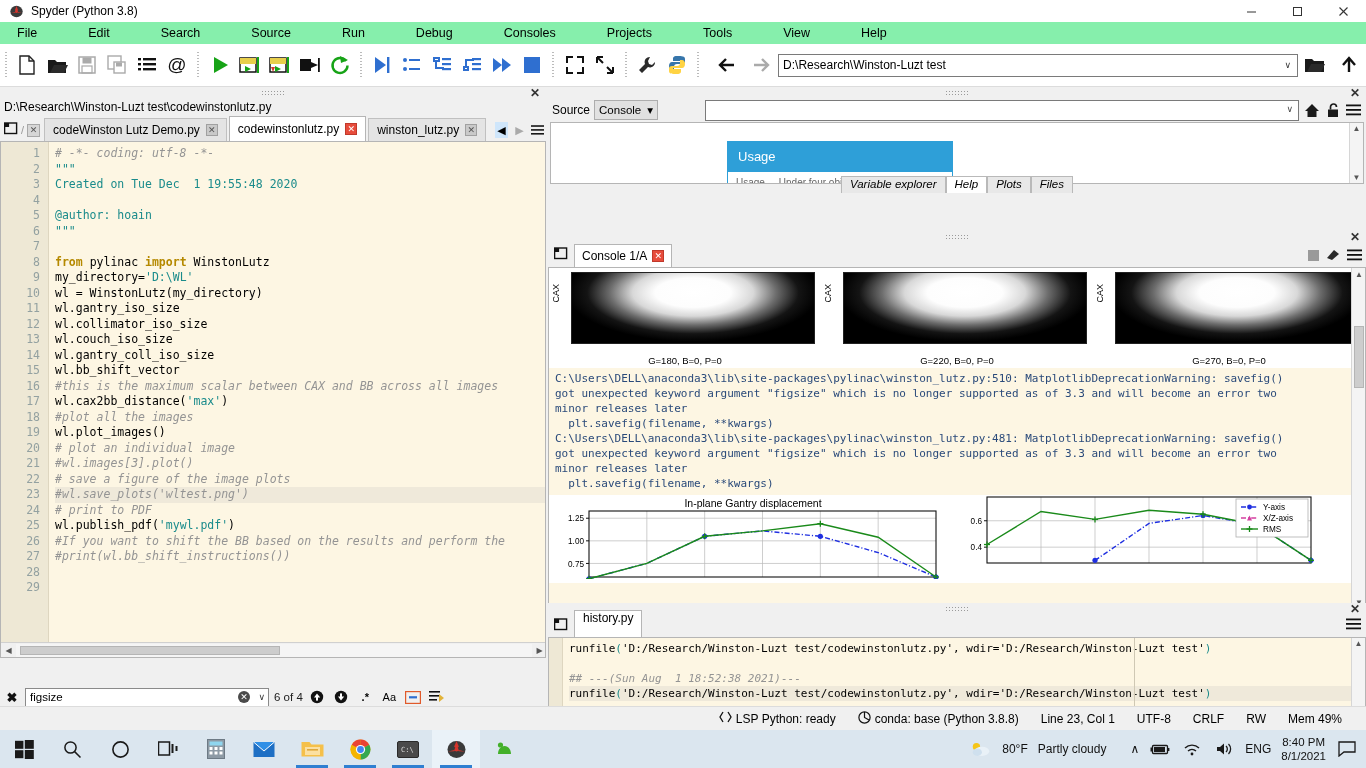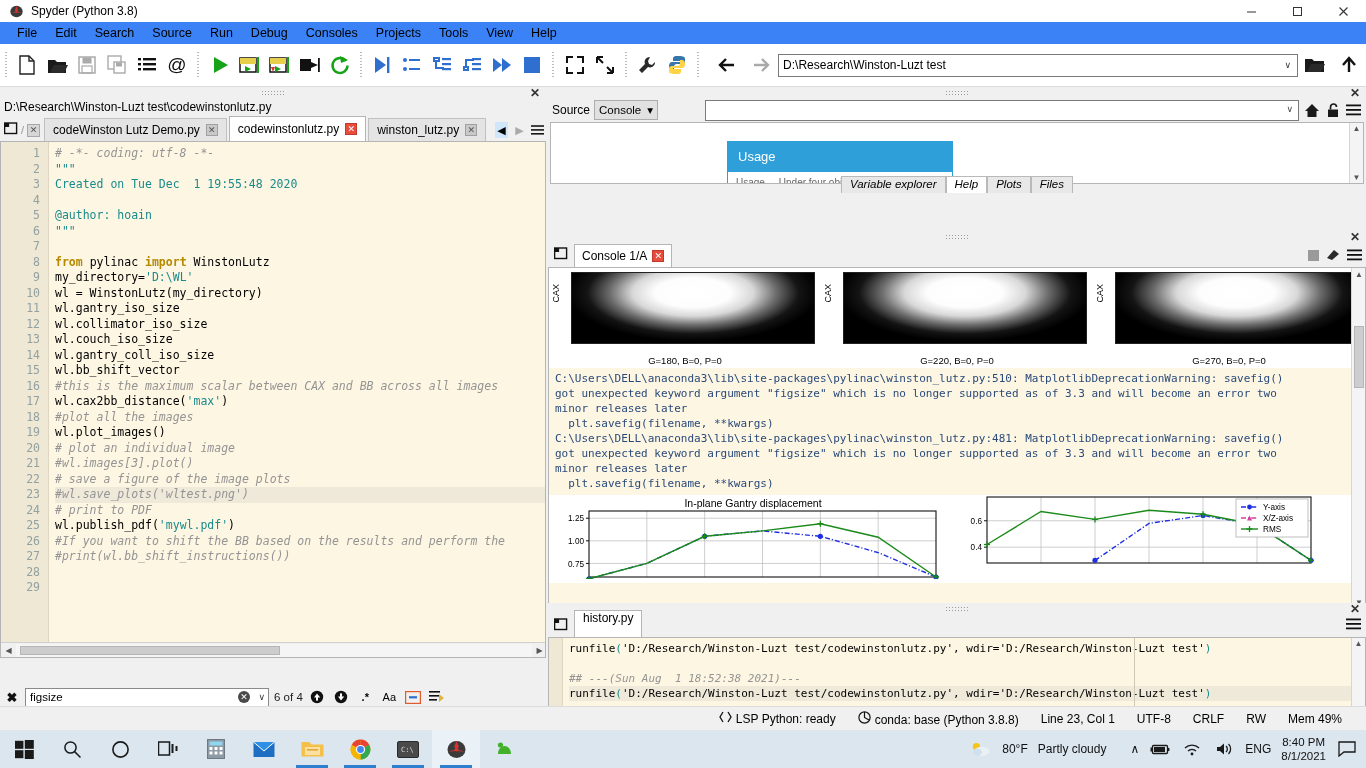--- a/index.html
+++ b/index.html
@@ -19,21 +19,21 @@
   }
   .titlebar .tb-icon { margin-left:8px; width:16px; height:16px; display:flex; align-items:center; justify-content:center; }
   .titlebar .tb-title { margin-left:7px; font-size:12px; color:#000; }
   .winbtns { position:absolute; right:0; top:0; height:22px; display:flex; }
   .winbtn { width:46px; height:22px; display:flex; align-items:center; justify-content:center; font-size:13px; color:#333; }
   .winbtn.close { }
 
   
   .menubar {
     position:absolute; top:22px; left:0; width:1366px; height:22px;
-    background:#3b82f6; display:flex; align-items:center; padding-left:8px;
+    background:#86efac; display:flex; align-items:center; padding-left:8px;gap:33px;
   }
   .menu-item { padding:2px 9px; font-size:12.5px; color:#000; }
 
   
   .toolbar {
     position:absolute; top:44px; left:0; width:1366px; height:43px;
     background:#ffffff; border-bottom:1px solid #dcdcdc;
     display:flex; align-items:center;
   }
   .tb-grip { width:7px; height:26px; margin:0 3px;
@@ -236,21 +236,21 @@
   .hist-text .cm { color:#949494; font-style:italic; }
   .hist-text .hl { background:#efe9da; }
   .hist-edge { position:absolute; left:585px; top:0; bottom:0; width:1px; background:#cfc8b4; }
 
   
   .statusbar {
     position:absolute; left:0; top:706px; width:1366px; height:24px;
     background:#f0f0f0; border-top:1px solid #dcdcdc;
     display:flex; align-items:center; justify-content:flex-end; gap:22px; padding-right:24px; font-size:12px; color:#000;
   }
-  .sb-item { display:flex; align-items:flex-end; gap:4px; }
+  .sb-item { display:flex; align-items:center; gap:4px; }
 
   
   .taskbar {
     position:absolute; left:0; top:730px; width:1366px; height:38px;
     background:#dbe6ef; display:flex; align-items:center;
   }
   .tb-left { display:flex; align-items:center; }
   .tk {
     width:48px; height:38px; display:flex; align-items:center; justify-content:center; position:relative;
   }

